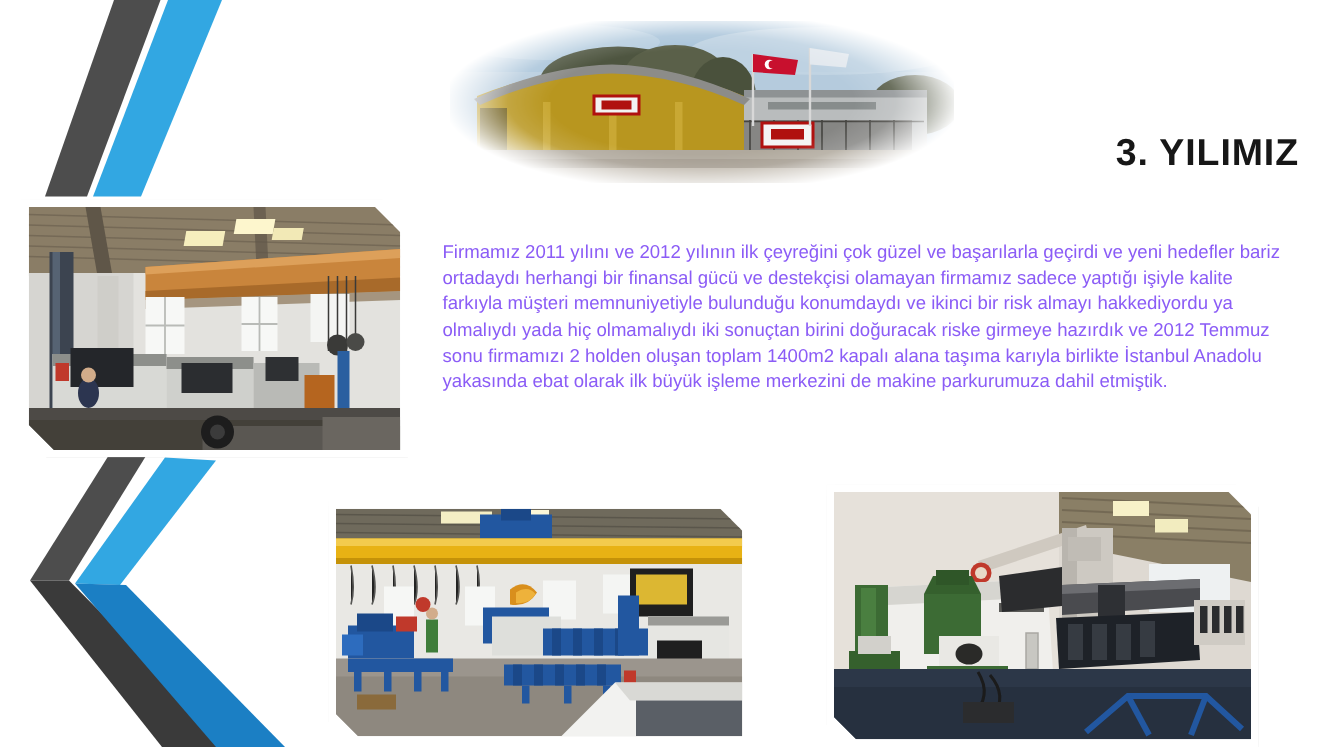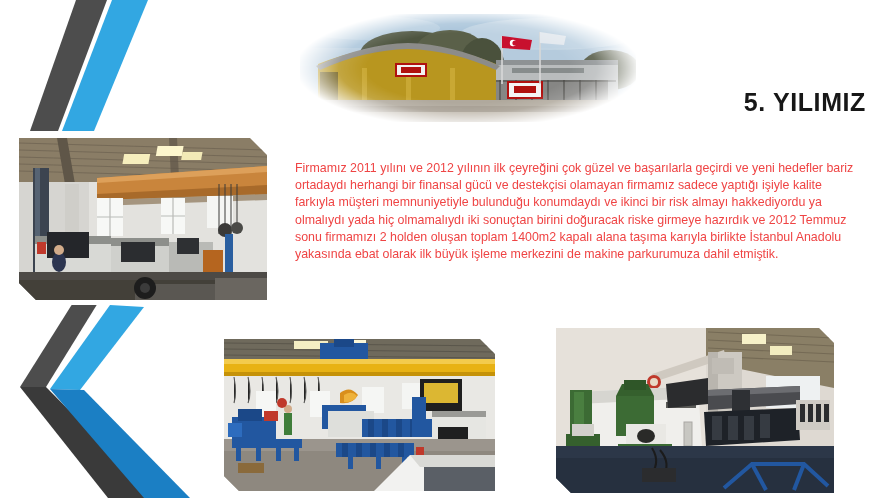--- a/index.html
+++ b/index.html
@@ -29,21 +29,21 @@
     font-family:"Liberation Sans", sans-serif;
   }
 
   
   .body-text{
     position:absolute;
     left:295px; top:160px;
     width:562px;
     font-size:12.4px;
     line-height:17.2px;
-    color:#ef4444;
+    color:#8b5cf6;
     text-align:left;
     font-family:"Liberation Sans", sans-serif;
   }
 
   
   .photo{
     position:absolute;
     background:#ffffff;
     padding:5px;
     filter:drop-shadow(2px 3px 3px rgba(0,0,0,0.32));
@@ -424,15 +424,15 @@
 
       <g stroke="#1b1b1b" stroke-width="2" fill="none">
         <path d="M96,120 q10,16 -4,30"></path>
           <path d="M104,122 q12,14 2,28"></path>
       </g>
       <rect x="86" y="140" width="34" height="14" fill="#2b2c2e"></rect>
     </svg>
   </div>
 </div>
 
-<div class="slide-title">5. YILIMIZ</div>
+<div class="slide-title">3. YILIMIZ</div>
 
 <p class="body-text">Firmamız 2011 yılını ve 2012 yılının ilk çeyreğini çok güzel ve başarılarla geçirdi ve yeni hedefler bariz ortadaydı herhangi bir finansal gücü ve destekçisi olamayan firmamız sadece yaptığı işiyle kalite farkıyla müşteri memnuniyetiyle bulunduğu konumdaydı ve ikinci bir risk almayı hakkediyordu ya olmalıydı yada hiç olmamalıydı iki sonuçtan birini doğuracak riske girmeye hazırdık ve 2012 Temmuz sonu firmamızı 2 holden oluşan toplam 1400m2 kapalı alana taşıma karıyla birlikte İstanbul Anadolu yakasında ebat olarak ilk büyük işleme merkezini de makine parkurumuza dahil etmiştik.</p>
 
 </body></html>

